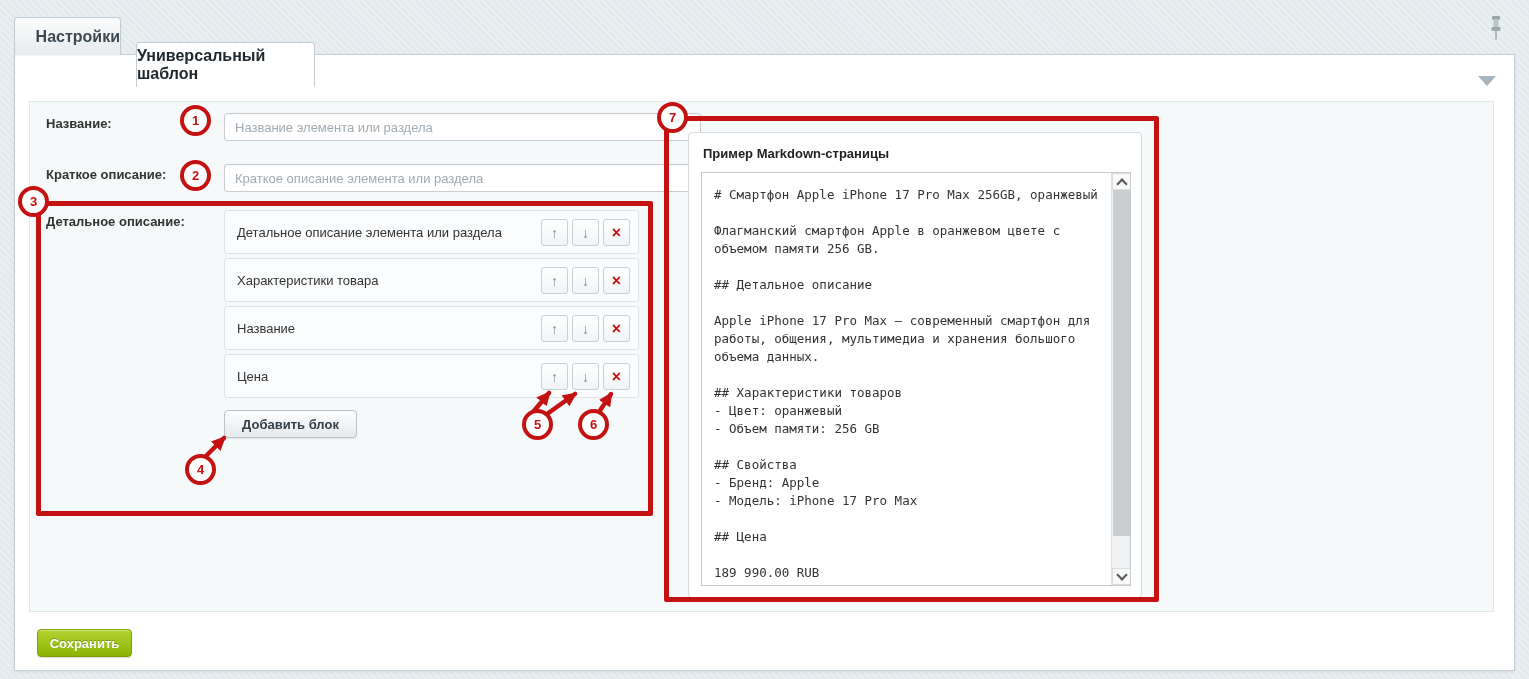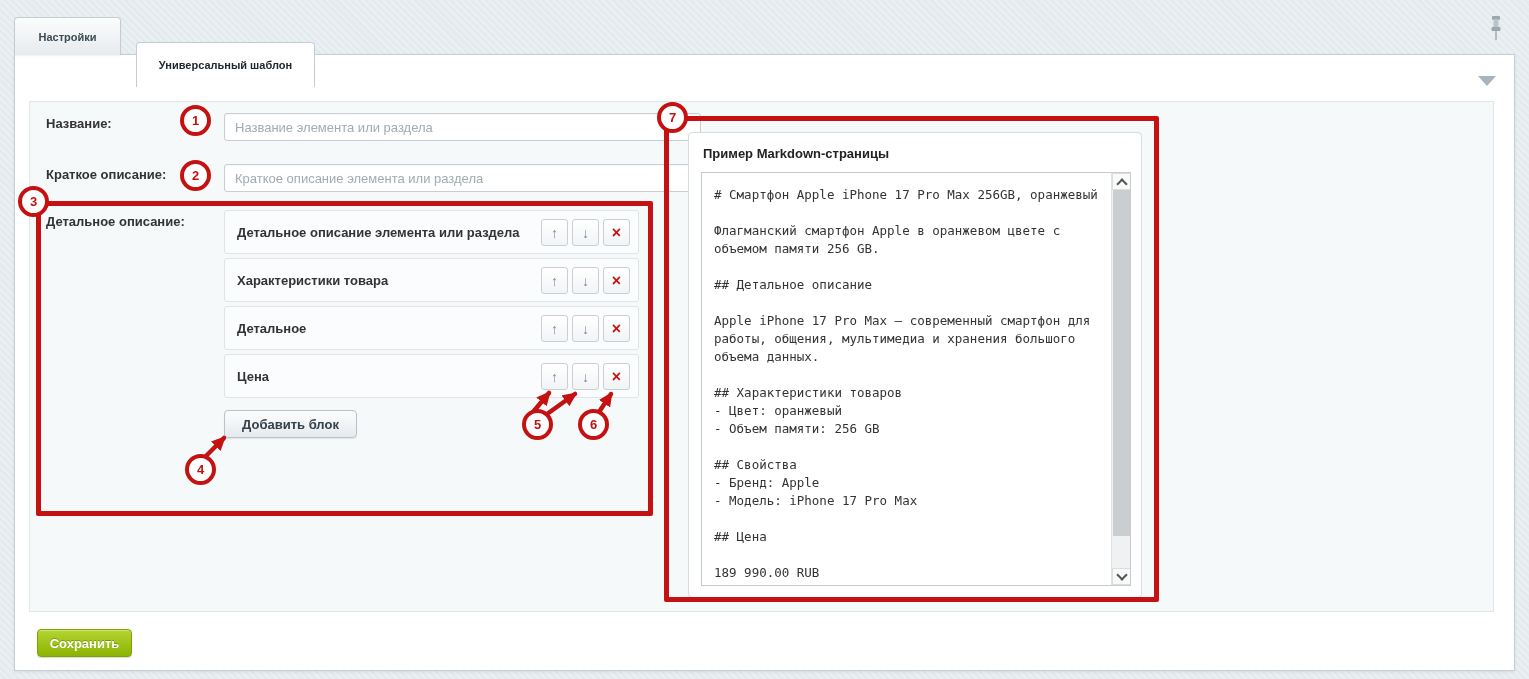--- a/index.html
+++ b/index.html
@@ -3,22 +3,22 @@
 <meta charset="utf-8">
 <style>
   * { margin:0; padding:0; box-sizing:border-box; }
   html,body { width:1529px; height:679px; overflow:hidden; }
   body { font-family:"Liberation Sans", sans-serif; background:#e4ebee; }
   .stage { position:relative; width:1529px; height:679px;
            background:#e4ebee;
            background-image:repeating-linear-gradient(45deg, rgba(255,255,255,.25) 0 2px, rgba(0,0,0,0) 2px 5px); }
 
   
-  .tab { position:absolute; display:flex; align-items:center; justify-content:center;
-         font-size:11px; font-weight:bold; cursor:pointer;
+  .tab { position:absolute; display:flex; align-items:center; justify-content:flex-end;
+         font-size:16px; font-weight:bold; cursor:pointer;
          border:1px solid #c3ccd2; border-bottom:none; border-radius:4px 4px 0 0; }
   .tab-inactive { left:14px; top:17px; width:107px; height:38px;
          background:linear-gradient(#fbfcfc,#e7ebee); color:#3b4a54; z-index:2;
          box-shadow:0 1px 2px rgba(0,0,0,.06); }
   .tab-active { left:136px; top:10px; width:179px; height:45px;
          background:#ffffff; color:#20282d; z-index:3;margin-top:32px; }
 
   
   .panel { position:absolute; left:14px; top:54px; width:1501px; height:617px;
            background:#ffffff; border:1px solid #c6ced4; box-shadow:0 1px 3px rgba(0,0,0,.08); z-index:1; }
@@ -30,21 +30,21 @@
            background:#f6f9fa; border:1px solid #dfe7ea; }
 
   .fld-label { position:absolute; font-size:13px; font-weight:bold; color:#333; }
   .txt-input { position:absolute; width:477px; height:28px; background:#fff;
            border:1px solid #c7cdd2; border-radius:3px; padding:0 10px; font-size:13px; color:#333;
            font-family:"Liberation Sans", sans-serif; box-shadow:inset 0 1px 2px rgba(0,0,0,.04); }
   .txt-input::placeholder { color:#a1abb2; opacity:1; }
 
   .block-row { position:absolute; left:194px; width:415px; height:44px;
            background:#fbfcfd; border:1px solid #dee4e7; border-radius:3px; }
-  .block-row-label { position:absolute; left:12px; top:14px; font-size:13px; font-weight:bold; color:#333; }
+  .block-row-label { position:absolute; left:12px; top:14px; font-size:13px; font-weight:normal; color:#333; }
   .row-btn { position:absolute; top:8px; width:27px; height:27px; border:1px solid #c9cfd4; border-radius:3px;
            background:linear-gradient(#ffffff,#f1f4f5); cursor:pointer; display:flex; align-items:center;
            justify-content:center; font-size:14px; color:#7a8b97; padding:0; }
   .row-btn.up   { right:70px; }
   .row-btn.down { right:39px; }
   .row-btn.del  { right:8px; color:#cc1111; font-weight:bold; font-size:16px; }
 
   .add-btn { position:absolute; left:194px; top:308px; width:133px; height:28px;
            background:linear-gradient(#fdfdfd,#e6eaed); border:1px solid #b9c2c8; border-radius:4px;
            font-size:13px; font-weight:bold; color:#34404a; cursor:pointer;
@@ -133,21 +133,21 @@
             <span>↑</span>
           </button>
         <button class="row-btn down">
             <span>↓</span>
           </button>
         <button class="row-btn del">
             <span>×</span>
           </button>
       </div>
       <div class="block-row" style="top:204px;">
-        <span class="block-row-label">Детальное</span>
+        <span class="block-row-label">Название</span>
         <button class="row-btn up">
             <span>↑</span>
           </button>
         <button class="row-btn down">
             <span>↓</span>
           </button>
         <button class="row-btn del">
             <span>×</span>
           </button>
       </div>

